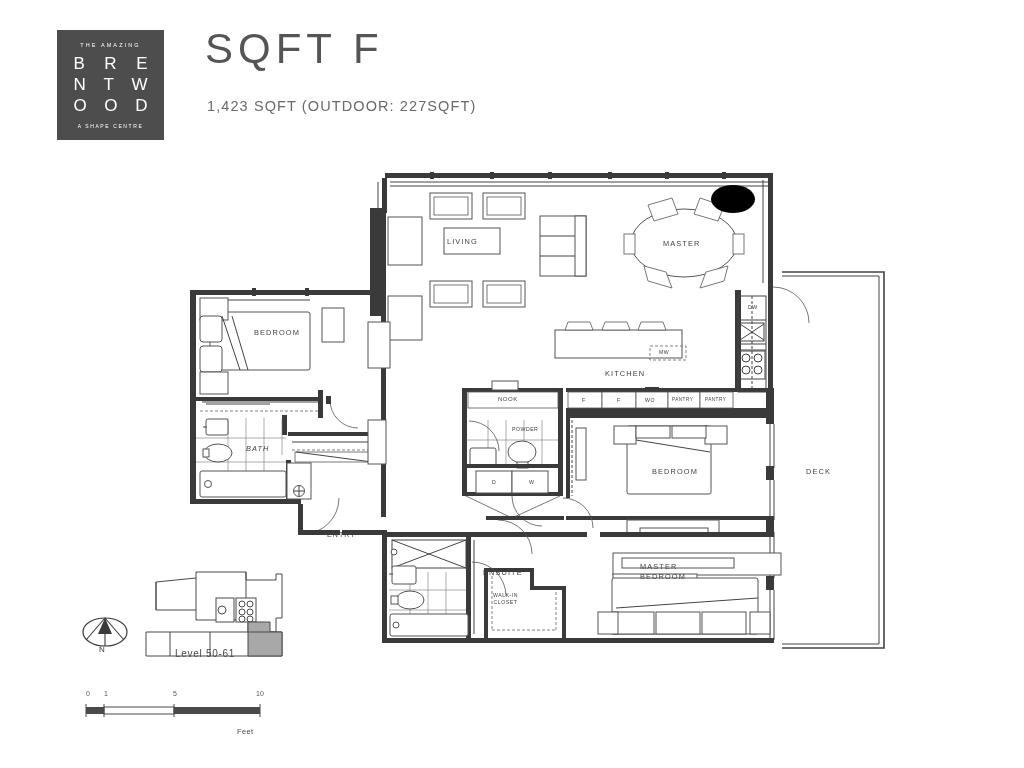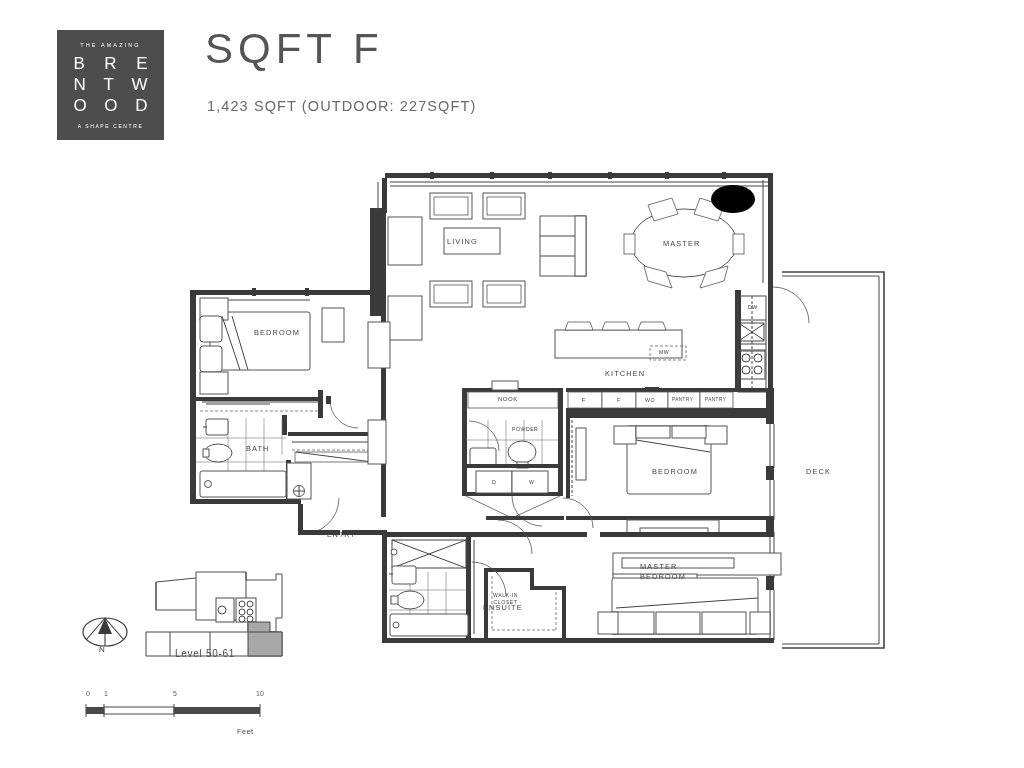--- a/index.html
+++ b/index.html
@@ -358,22 +358,22 @@
 
   <div class="rlabel" style="left:447px;top:237px;">LIVING</div>
   <div class="rlabel" style="left:663px;top:239px;">MASTER</div>
   <div class="rlabel" style="left:605px;top:369px;">KITCHEN</div>
   <div class="rlabel" style="left:254px;top:328px;">BEDROOM</div>
   <div class="rlabel" style="left:652px;top:467px;">BEDROOM</div>
   <div class="rlabel" style="left:640px;top:562px;line-height:10px;text-align:left;">
     <div>MASTER</div>
     <div>BEDROOM</div>
   </div>
-  <div class="rlabel" style="left:246px;top:444px;">BATH</div>
-  <div class="rlabel" style="left:435px;top:603px;padding-left:48px;">ENSUITE</div>
+  <div class="rlabel" style="left:246px;top:444px;font-style:italic;">BATH</div>
+  <div class="rlabel" style="left:435px;top:568px;padding-left:48px;">ENSUITE</div>
   <div class="slabel" style="left:512px;top:426px;">POWDER</div>
   <div class="slabel" style="left:498px;top:396px;font-size:6px;">NOOK</div>
   <div class="rlabel" style="left:327px;top:531px;font-size:7px;">ENTRY</div>
   <div class="slabel" style="left:493px;top:592px;line-height:7px;">
     <div>WALK-IN</div>
     <div>CLOSET</div>
   </div>
   <div class="rlabel" style="left:806px;top:467px;text-align:center;">DECK</div>
 
   <div class="slabel" style="left:748px;top:304px;">DW</div>

